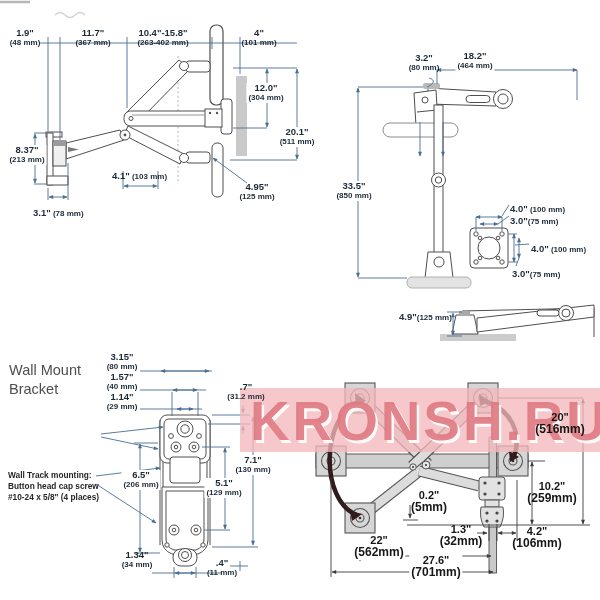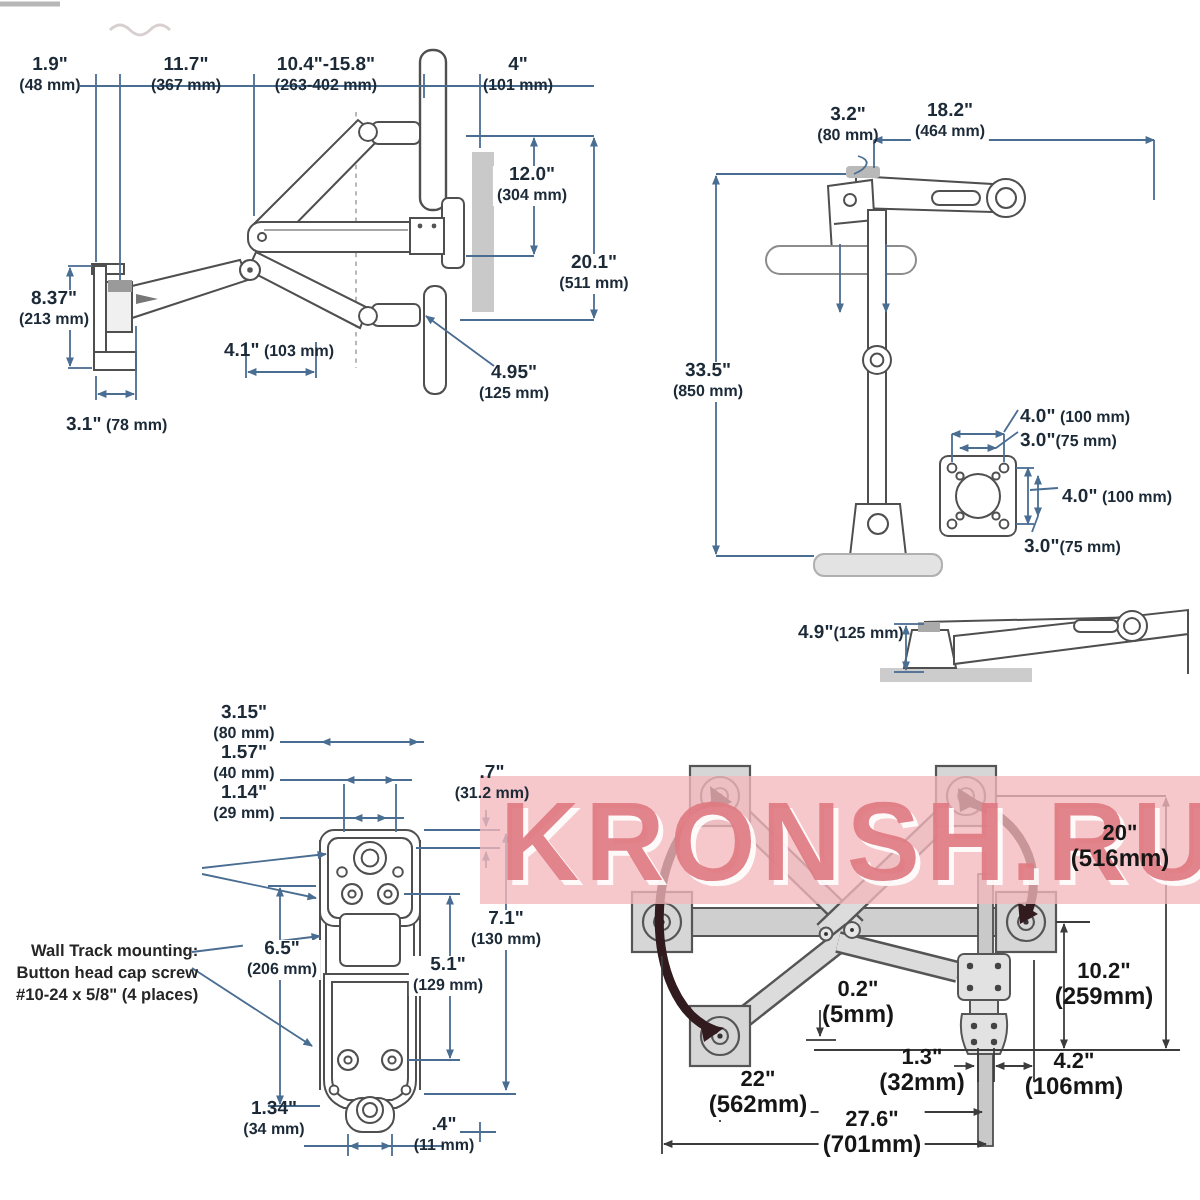--- a/index.html
+++ b/index.html
@@ -321,23 +321,27 @@
     <line x1="361" y1="556" x2="491" y2="556" marker-start="url(#ad)" marker-end="url(#ad)"></line>
     <line x1="331" y1="478" x2="331" y2="577"></line>
     <line x1="332" y1="572" x2="493" y2="572" marker-start="url(#ad)" marker-end="url(#ad)"></line>
   </g>
 </svg>
 
   <div class="watermark">
     <span>KRONSH.RU</span>
   </div>
 
-
-
-  <div class="note" style="left:8px;top:470px;text-align:right;">
+  <div class="bracket-title">
+    <div>Wall Mount</div>
+    <div>Bracket</div>
+  </div>
+
+
+  <div class="note" style="left:8px;top:470px;">
     <div>Wall Track mounting:</div>
     <div>Button head cap screw</div>
     <div>#10-24 x 5/8" (4 places)</div>
   </div>
 
 
 <div class="dim ctr" style="left: 25px; top: 28px;">
       <span class="m">1.9"</span>
       <span class="s">(48 mm)</span>
     </div>

